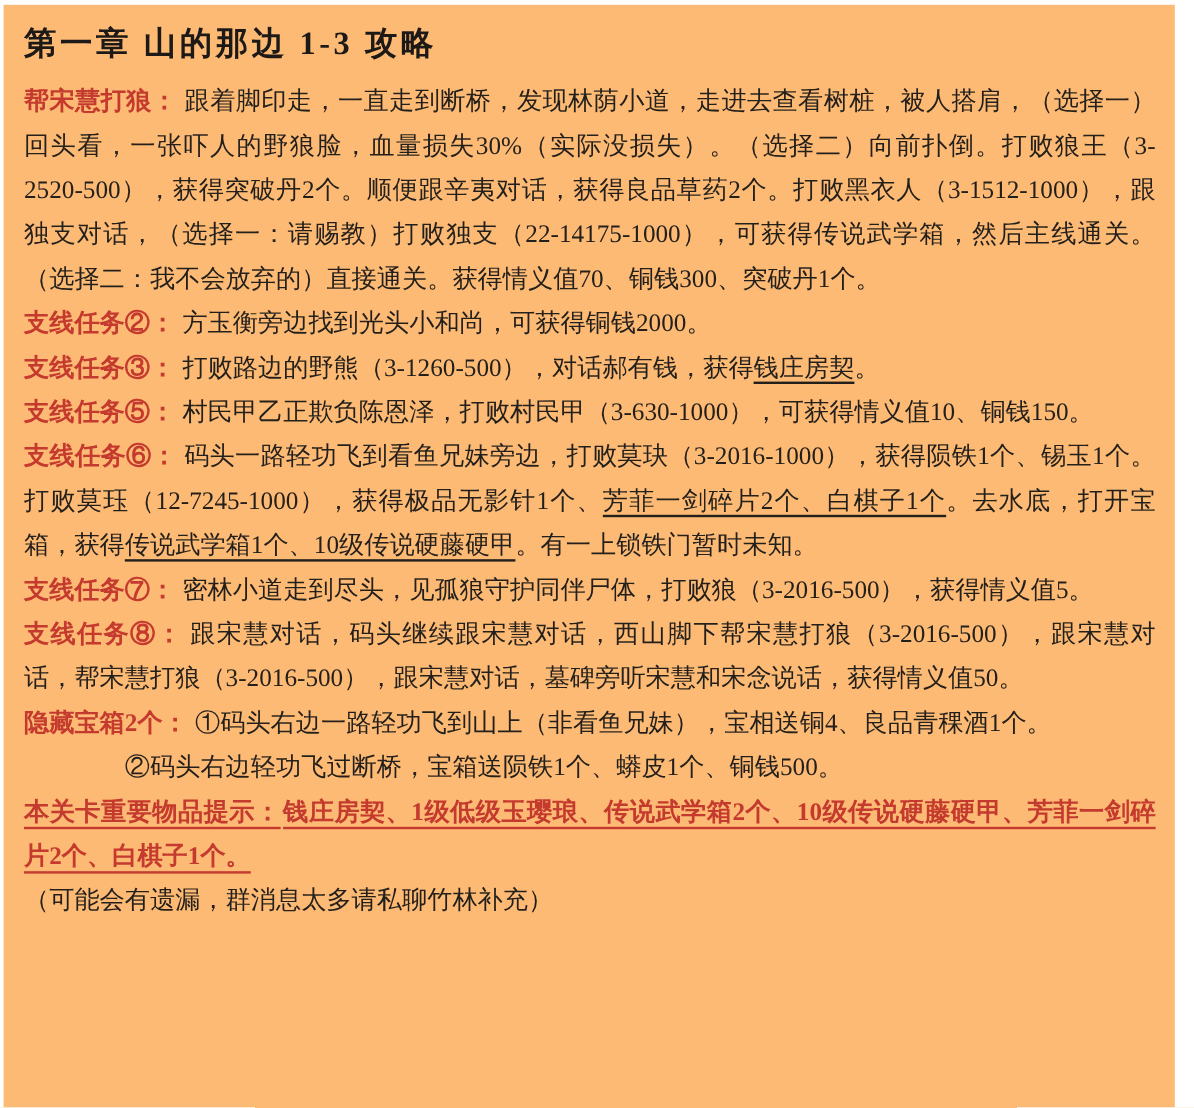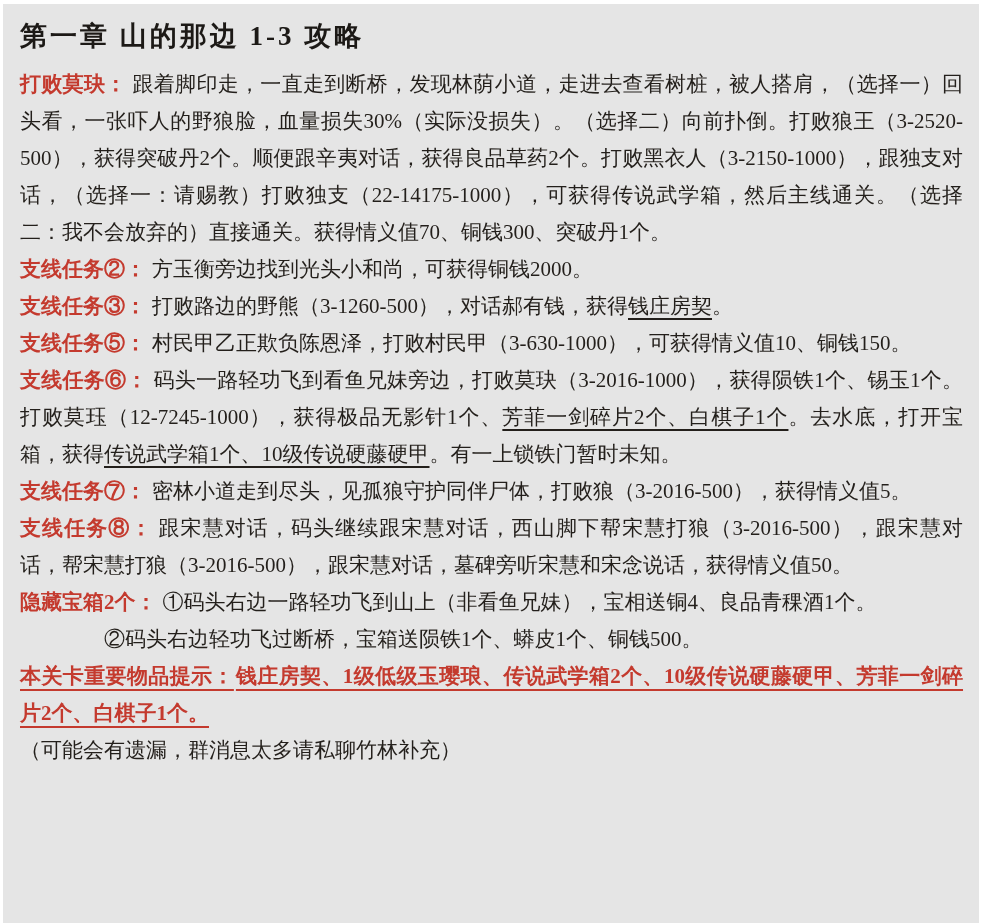--- a/index.html
+++ b/index.html
@@ -52,26 +52,26 @@
     text-underline-offset: 6px;
     text-decoration-thickness: 1.5px;
   }
   p.tip span.label { margin-right: 2px; margin-top: 40px; }
   p.footnote { margin: 0; color: #231f1b; font-family: Liberation Serif, serif; }
 </style>
 </head>
 <body>
 
 <div class="frame">
-  <div class="page" style="background: #e5e5e5; color: rgb(35, 31, 27);">
+  <div class="page" style="background: #fdba74; color: rgb(35, 31, 27);">
 
     <h1 class="title">第一章 山的那边 1-3 攻略</h1>
 
     <div id="quest-list">
-        <p class="para"><span class="label">打败莫玦：</span><span>跟着脚印走，一直走到断桥，发现林荫小道，走进去查看树桩，被人搭肩，（选择一）回头看，一张吓人的野狼脸，血量损失30%（实际没损失）。（选择二）向前扑倒。打败狼王（3-2520-500），获得突破丹2个。顺便跟辛夷对话，获得良品草药2个。打败黑衣人（3-2150-1000），跟独支对话，（选择一：请赐教）打败独支（22-14175-1000），可获得传说武学箱，然后主线通关。（选择二：我不会放弃的）直接通关。获得情义值70、铜钱300、突破丹1个。</span></p>
+        <p class="para"><span class="label">帮宋慧打狼：</span><span>跟着脚印走，一直走到断桥，发现林荫小道，走进去查看树桩，被人搭肩，（选择一）回头看，一张吓人的野狼脸，血量损失30%（实际没损失）。（选择二）向前扑倒。打败狼王（3-2520-500），获得突破丹2个。顺便跟辛夷对话，获得良品草药2个。打败黑衣人（3-1512-1000），跟独支对话，（选择一：请赐教）打败独支（22-14175-1000），可获得传说武学箱，然后主线通关。（选择二：我不会放弃的）直接通关。获得情义值70、铜钱300、突破丹1个。</span></p>
         <p class="para"><span class="label">支线任务②：</span><span>方玉衡旁边找到光头小和尚，可获得铜钱2000。</span></p>
         <p class="para"><span class="label">支线任务③：</span><span>打败路边的野熊（3-1260-500），对话郝有钱，获得</span><span class="u">钱庄房契</span><span>。</span></p>
         <p class="para"><span class="label">支线任务⑤：</span><span>村民甲乙正欺负陈恩泽，打败村民甲（3-630-1000），可获得情义值10、铜钱150。</span></p>
         <p class="para"><span class="label">支线任务⑥：</span><span>码头一路轻功飞到看鱼兄妹旁边，打败莫玦（3-2016-1000），获得陨铁1个、锡玉1个。打败莫珏（12-7245-1000），获得极品无影针1个、</span><span class="u">芳菲一剑碎片2个、白棋子1个</span><span>。去水底，打开宝箱，获得</span><span class="u">传说武学箱1个、10级传说硬藤硬甲</span><span>。有一上锁铁门暂时未知。</span></p>
         <p class="para"><span class="label">支线任务⑦：</span><span>密林小道走到尽头，见孤狼守护同伴尸体，打败狼（3-2016-500），获得情义值5。</span></p>
         <p class="para"><span class="label">支线任务⑧：</span><span>跟宋慧对话，码头继续跟宋慧对话，西山脚下帮宋慧打狼（3-2016-500），跟宋慧对话，帮宋慧打狼（3-2016-500），跟宋慧对话，墓碑旁听宋慧和宋念说话，获得情义值50。</span></p>
       </div>
 
     <p class="para chests"><span class="label">隐藏宝箱2个：</span><span>①码头右边一路轻功飞到山上（非看鱼兄妹），宝相送铜4、良品青稞酒1个。</span><br><span class="chest-line2">②码头右边轻功飞过断桥，宝箱送陨铁1个、蟒皮1个、铜钱500。</span></p>
 

